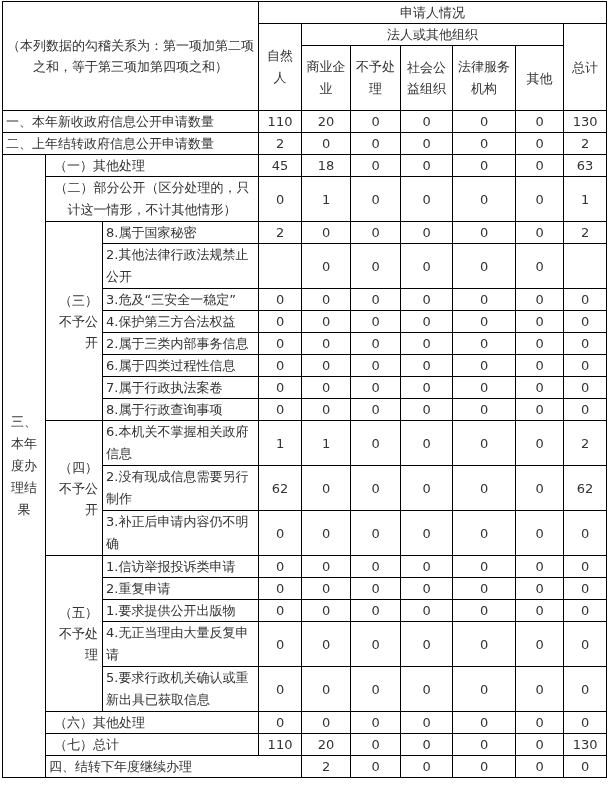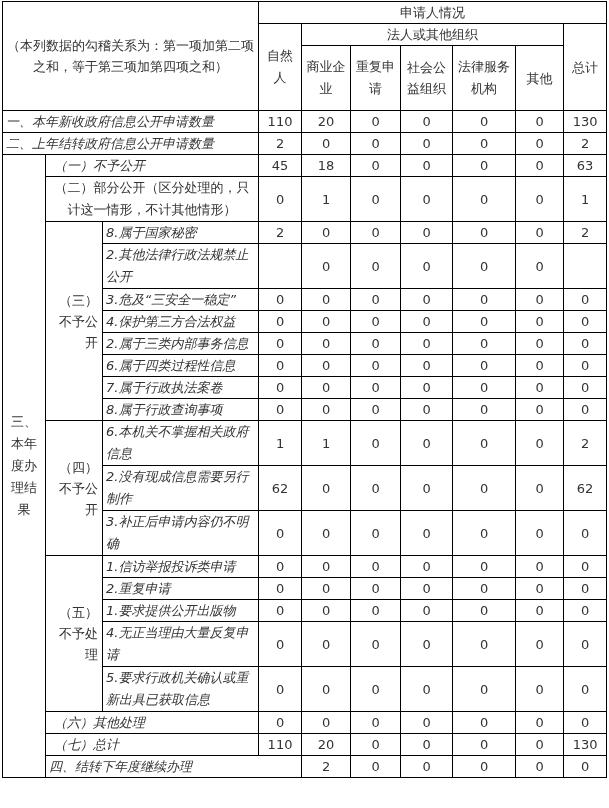--- a/index.html
+++ b/index.html
@@ -14,21 +14,21 @@
     color: #333333;
   }
   table.report td {
     border: 1px solid #000000;
     padding: 0 3px;
     line-height: 21px;
     vertical-align: middle;
     overflow: hidden;
   }
   .c { text-align: center; margin-top: 48px; }
-  .l { text-align: left; font-style: italic; }
+  .l { text-align: left; }
   .num { text-align: center; }
   .note { text-align: center; line-height: 22px; }
   .vcat { text-align: right; vertical-align: middle; line-height: 22px; }
 </style>
 </head>
 <body>
 
 <table class="report">
   <colgroup>
     <col style="width:43px">
@@ -48,21 +48,21 @@
     <td colspan="3" rowspan="3" class="note">（本列数据的勾稽关系为：第一项加第二项之和，等于第三项加第四项之和）</td>
     <td colspan="7" class="c">申请人情况</td>
   </tr>
   <tr style="height:22px">
     <td rowspan="2" class="c" style="line-height:22px">自然人</td>
     <td colspan="5" class="c">法人或其他组织</td>
     <td rowspan="2" class="c">总计</td>
   </tr>
   <tr style="height:65px">
     <td class="c" style="line-height:22px">商业企业</td>
-    <td class="c" style="line-height:22px">重复申请</td>
+    <td class="c" style="line-height:22px">不予处理</td>
     <td class="c" style="line-height:21px">社会公益组织</td>
     <td class="c" style="line-height:22px">法律服务机构</td>
     <td class="c">其他</td>
   </tr>
 
   <tr>
     <td colspan="3" class="l">一、本年新收政府信息公开申请数量</td>
     <td class="num">110</td>
     <td class="num">20</td>
     <td class="num">0</td>
@@ -78,21 +78,21 @@
     <td class="num">0</td>
     <td class="num">0</td>
     <td class="num">0</td>
     <td class="num">0</td>
     <td class="num">0</td>
     <td class="num">2</td>
   </tr>
 
   <tr>
     <td rowspan="22" class="vcat" style="padding:16px 2px; line-height:22px; text-align:center">三、本年度办理结果</td>
-    <td colspan="2" class="l" style="padding-left:8px">（一）不予公开</td>
+    <td colspan="2" class="l" style="padding-left:8px">（一）其他处理</td>
     <td class="num">45</td>
     <td class="num">18</td>
     <td class="num">0</td>
     <td class="num">0</td>
     <td class="num">0</td>
     <td class="num">0</td>
     <td class="num">63</td>
   </tr>
 
   <tr>

